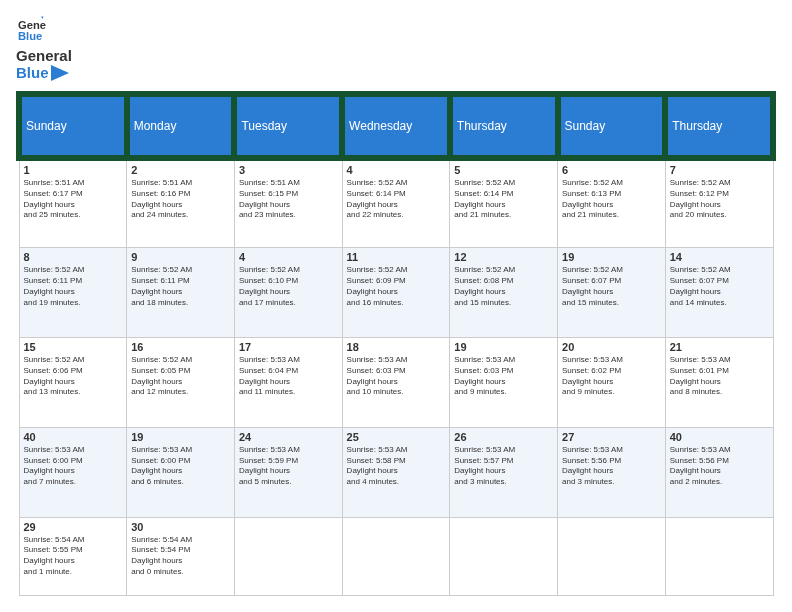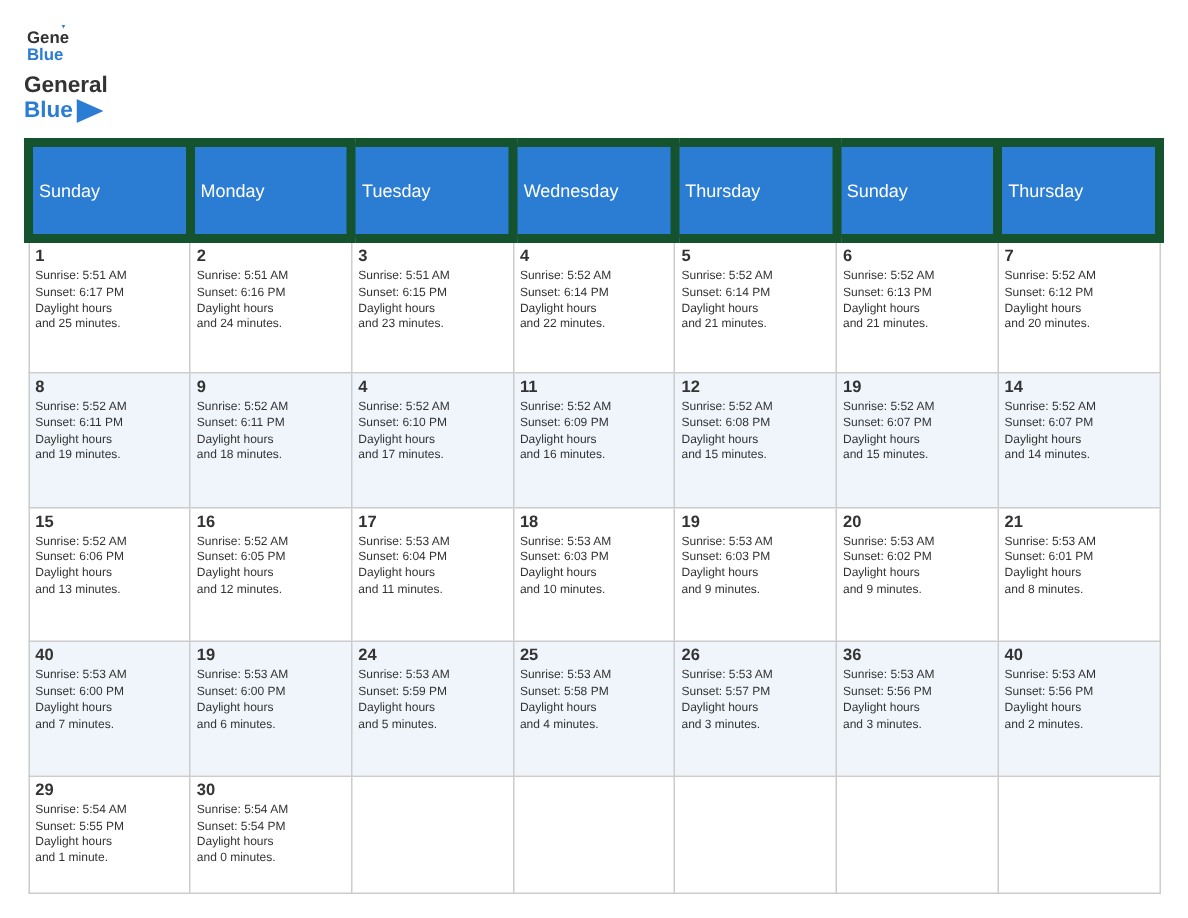--- a/index.html
+++ b/index.html
@@ -370,21 +370,21 @@
           <td>
         <span class="day-number">26</span>
         <div class="cell-text">
           Sunrise: 5:53 AM<br>
           Sunset: 5:57 PM<br>
           Daylight hours<br>
           and 3 minutes.
         </div>
       </td>
           <td>
-        <span class="day-number">36</span>
+        <span class="day-number">27</span>
         <div class="cell-text">
           Sunrise: 5:53 AM<br>
           Sunset: 5:56 PM<br>
           Daylight hours<br>
           and 3 minutes.
         </div>
       </td>
           <td>
         <span class="day-number">40</span>
         <div class="cell-text">

